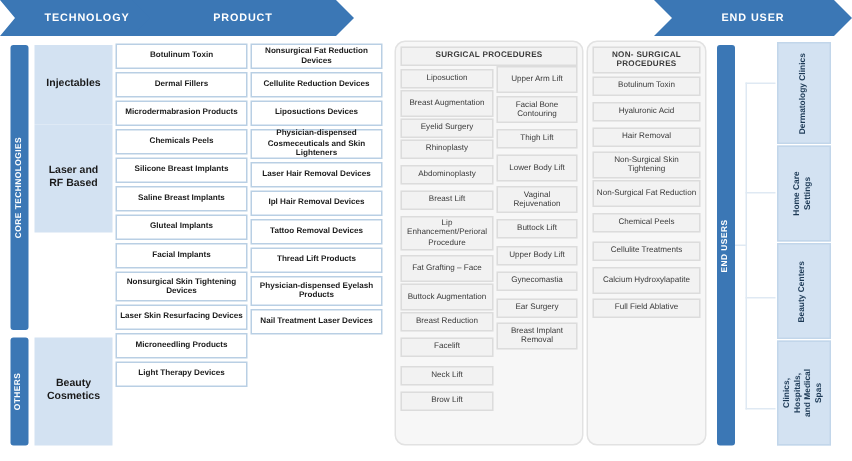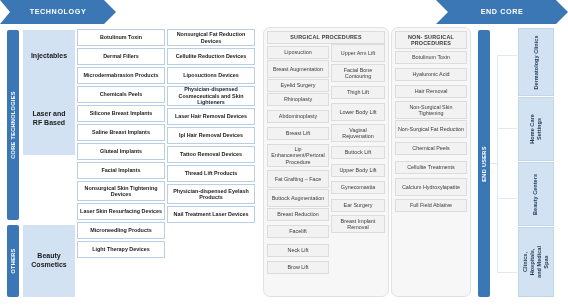--- a/index.html
+++ b/index.html
@@ -78,22 +78,25 @@
 </style>
 </head>
 <body>
 
 <div id="canvas">
 
   <div class="ribbon">
     <div class="chev" style="left:0px;width:116px;clip-path:polygon(0 0, 104px 0, 116px 12px, 104px 24px, 0 24px, 10px 12px);">
       <span>TECHNOLOGY</span>
     </div>
+    <div class="chev" style="left:88px;width:148px;clip-path:polygon(0 0, 136px 0, 148px 12px, 136px 24px, 0 24px, 12px 12px);">
+      <span>PRODUCT</span>
+    </div>
     <div class="chev" style="left:436px;width:132px;clip-path:polygon(0 0, 120px 0, 132px 12px, 120px 24px, 0 24px, 12px 12px);">
-      <span>END CORE</span>
+      <span>END USER</span>
     </div>
   </div>
 
   <div class="vrail" style="left:7px;top:30px;width:12px;height:190px;">
     <div class="vtxt">CORE TECHNOLOGIES</div>
   </div>
   <div class="vrail" style="left:7px;top:225px;width:12px;height:72px;">
     <div class="vtxt">OTHERS</div>
   </div>
 

